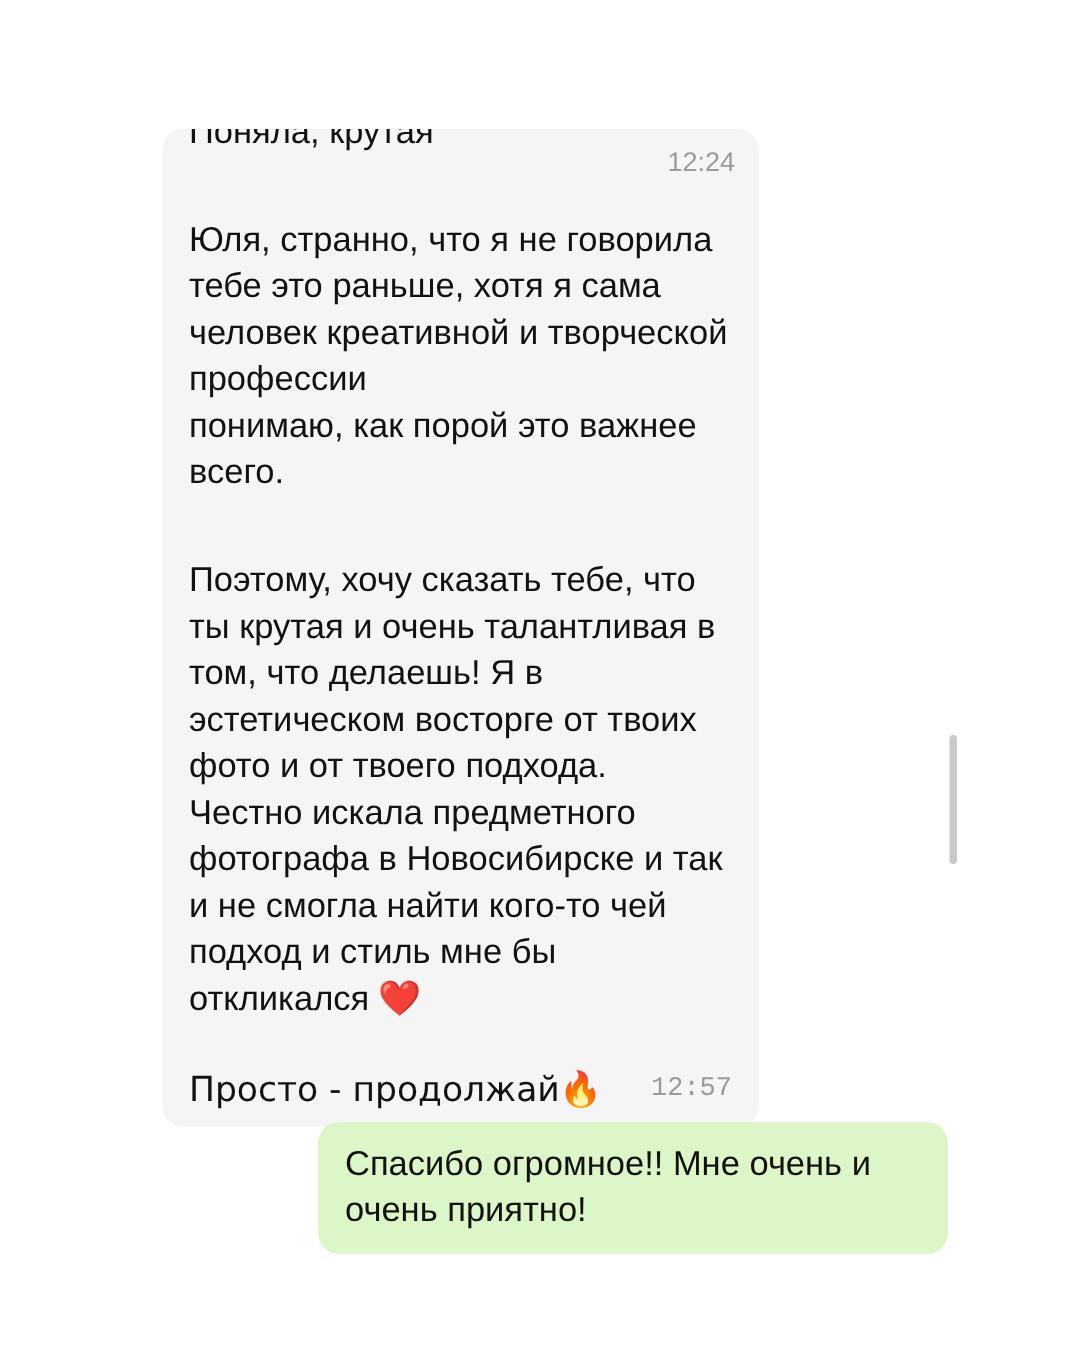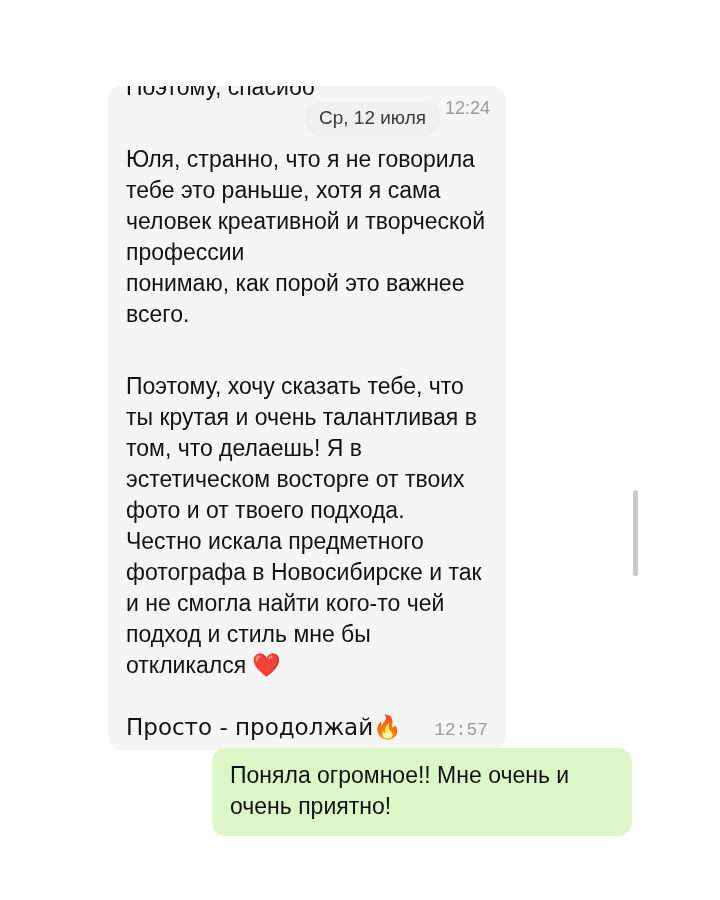--- a/index.html
+++ b/index.html
@@ -77,21 +77,21 @@
     font-size: 23px;
     line-height: 31px;
     color: #121212;
     white-space: pre-wrap;
   }
   .bubble-in-main p.spaced {
     margin-top: 41px;
   }
   .last-line-row {
     display: flex;
-    align-items: flex-end;
+    align-items: center;
     justify-content: space-between;
     margin-top: 31px;
   }
   .last-line-row .last-text {
     font-size: 23px;
     line-height: 31px;
     color: #121212;
   }
   .last-line-row .time-stamp {
     font-size: 18px;
@@ -134,36 +134,35 @@
   .emoji {
     font-family: "DejaVu Sans", sans-serif;
   }
 </style>
 </head>
 <body>
 
 <div class="chat-area">
 
   <div class="bubble-in-top">
-    <span class="cut-text">Поэтому, спасибо</span>
+    <span class="cut-text">Поняла, крутая</span>
     <span class="cut-time">12:24</span>
   </div>
 
-  <div class="date-pill">Ср, 12 июля</div>
 
   <div class="bubble-in-main">
     <p>Юля, странно, что я не говорила тебе это раньше, хотя я сама человек креативной и творческой профессии
 понимаю, как порой это важнее всего.</p>
     <p class="spaced">Поэтому, хочу сказать тебе, что ты крутая и очень талантливая в том, что делаешь! Я в эстетическом восторге от твоих фото и от твоего подхода.
 Честно искала предметного фотографа в Новосибирске и так и не смогла найти кого-то чей подход и стиль мне бы откликался ❤️</p>
     <div class="last-line-row">
       <span class="last-text emoji">Просто - продолжай🔥</span>
       <span class="time-stamp">12:57</span>
     </div>
   </div>
 
   <div class="bubble-out">
-    <p>Поняла огромное!! Мне очень и очень приятно!</p>
+    <p>Спасибо огромное!! Мне очень и очень приятно!</p>
   </div>
 
   <div class="scroll-indicator"></div>
 
 </div>
 
 </body></html>

